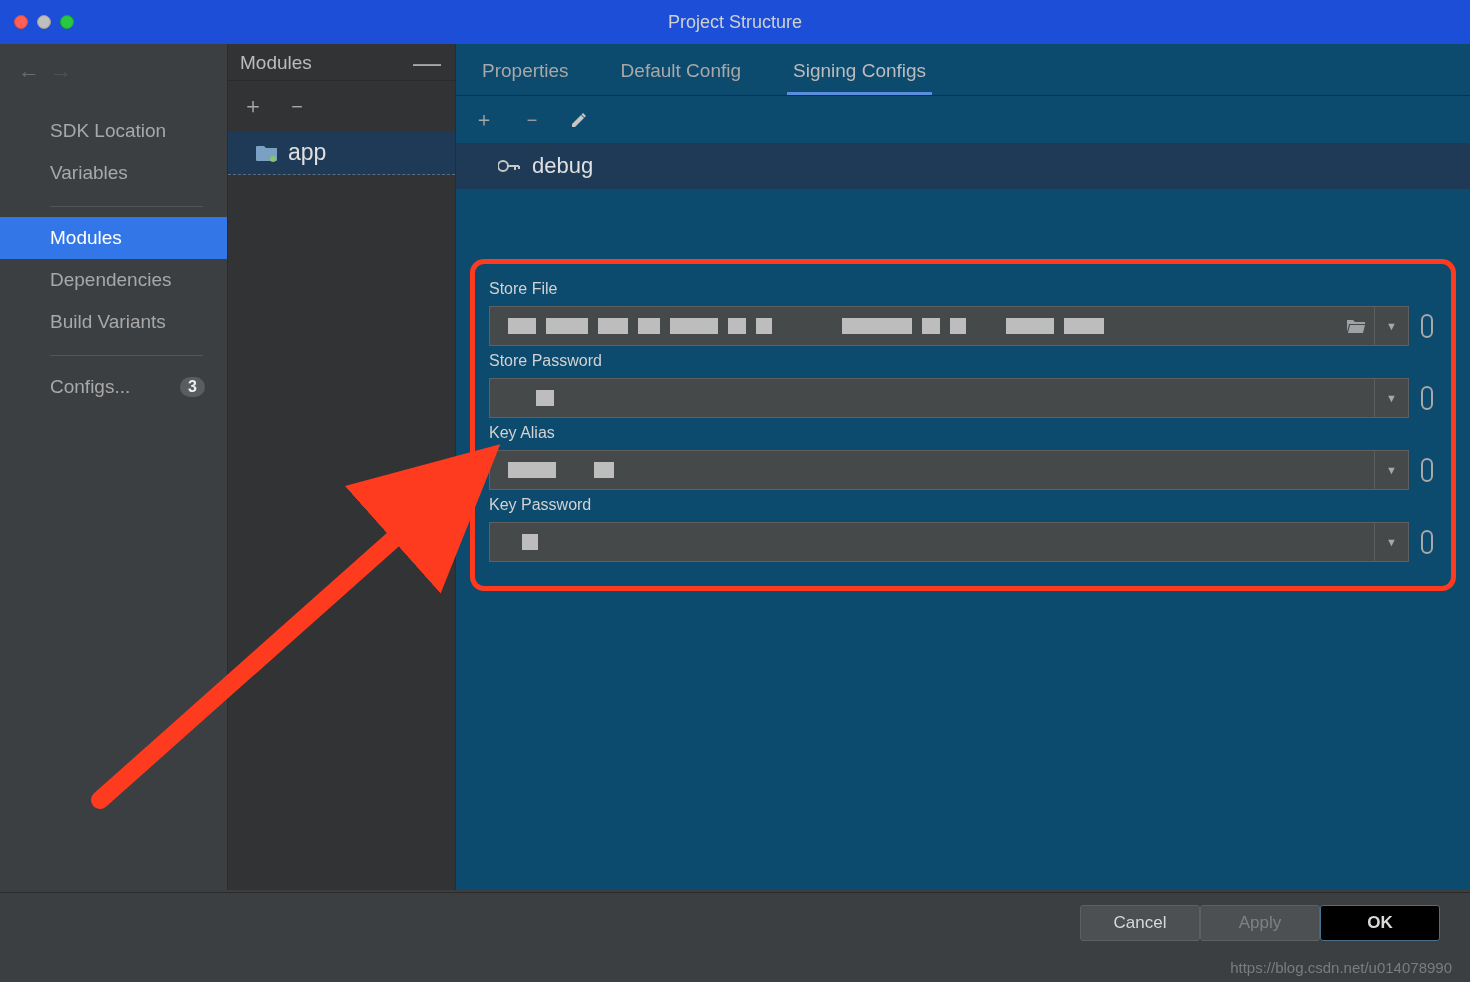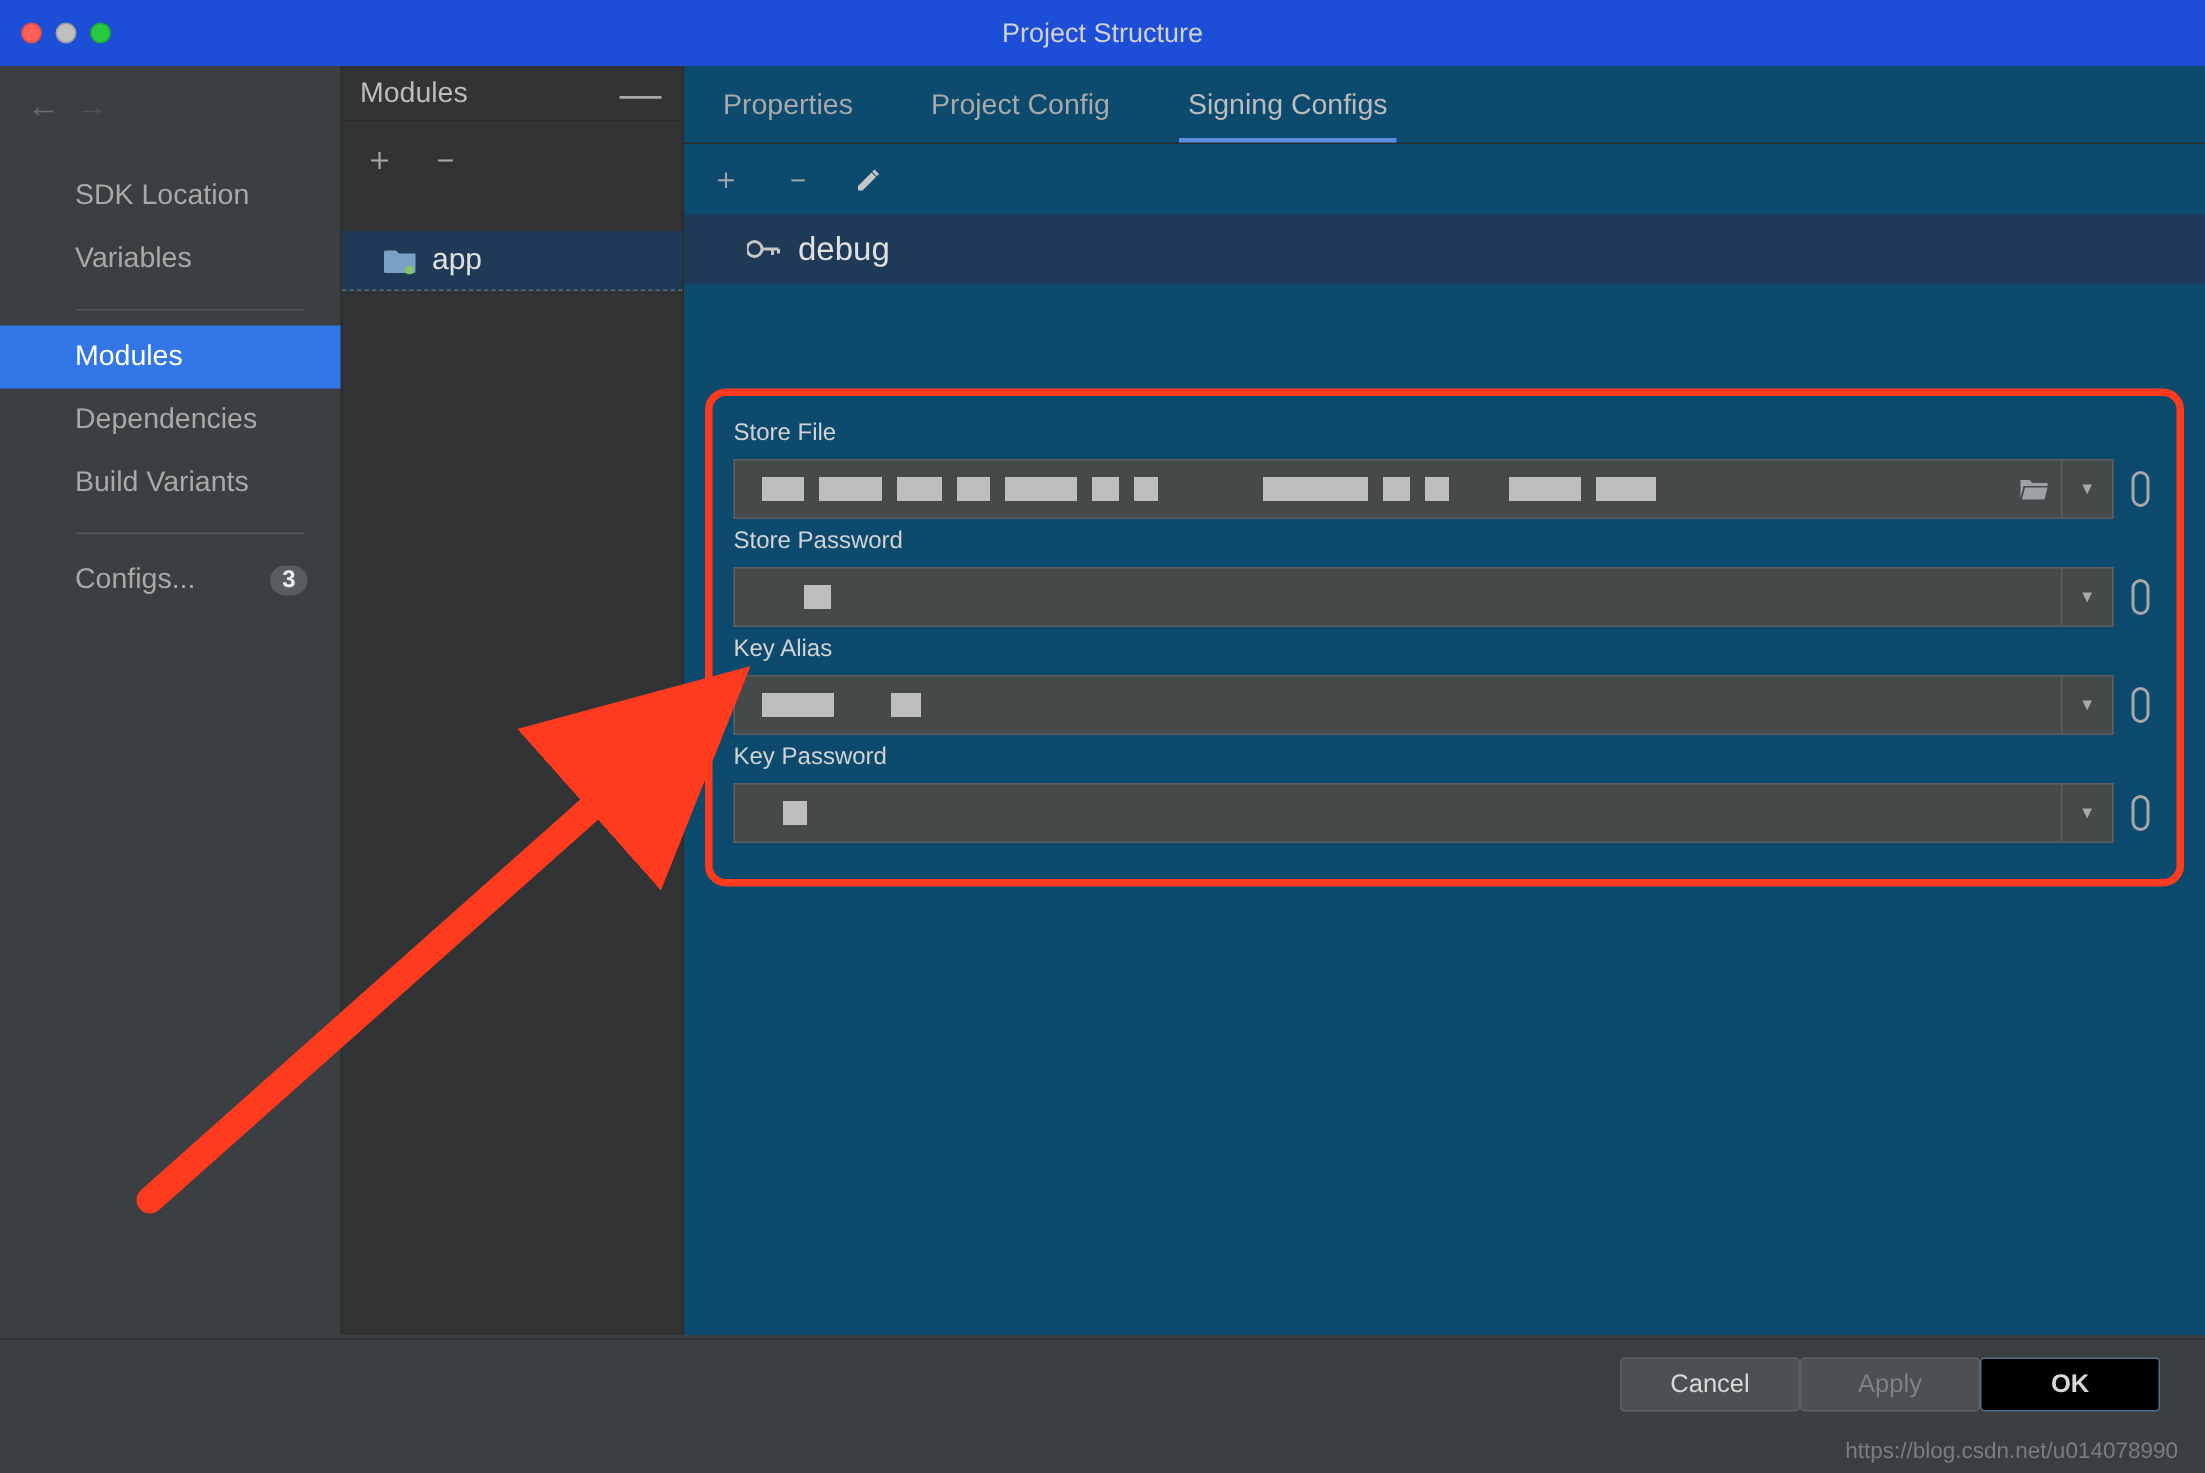--- a/index.html
+++ b/index.html
@@ -104,23 +104,22 @@
       font-size: 22px;
       color: #a8a8a8;
     }
     .mid-item {
       background: #1e3a56;
       padding: 8px 14px 8px 28px;
       display: flex;
       align-items: center;
       gap: 10px;
       color: #e0e0e0;
-      font-size: 20px;
+      font-size: 23px;
       border-bottom: 1px dashed #5f6b76;
-      margin-top: 23px;
     }
     .folder-icon svg { display: block; }
     .right {
       flex: 1;
       background: #0c4a6e;
       display: flex;
       flex-direction: column;
     }
     .tabs {
       display: flex;
@@ -328,21 +327,21 @@
             <circle cx="17" cy="15" r="3" fill="#89c46b"></circle>
           </svg>
       </span>
       <span>app</span>
     </div>
   </div>
 
   <div class="right">
     <div class="tabs">
       <div class="tab"><span>Properties</span></div>
-      <div class="tab"><span>Project Config</span></div>
+      <div class="tab"><span>Default Config</span></div>
       <div class="tab active"><span>Signing Configs</span></div>
     </div>
     <div class="right-tools">
       <span>＋</span>
       <span>－</span>
       <span class="pencil">
           <svg width="18" height="18" viewBox="0 0 18 18">
             <path fill="#c6c6c6" d="M2 13l9-9 3 3-9 9H2v-3zM13 2l3 3-1.5 1.5-3-3L13 2z"></path>
           </svg>
         </span>

